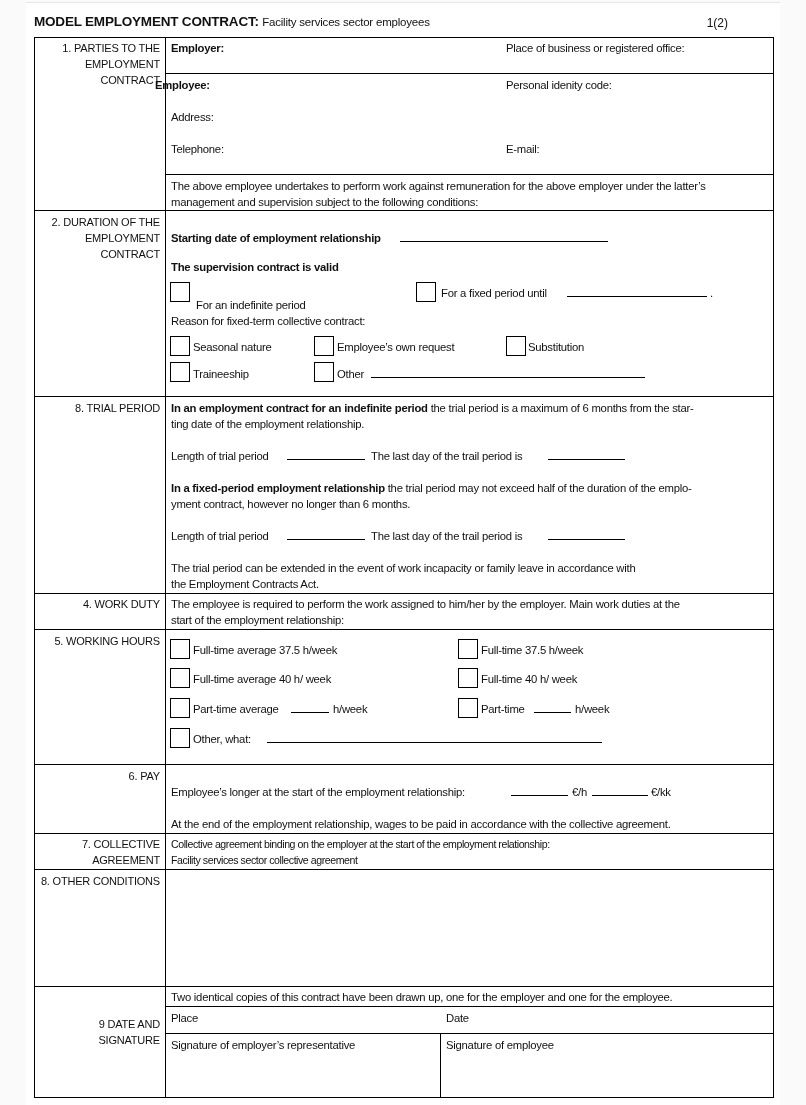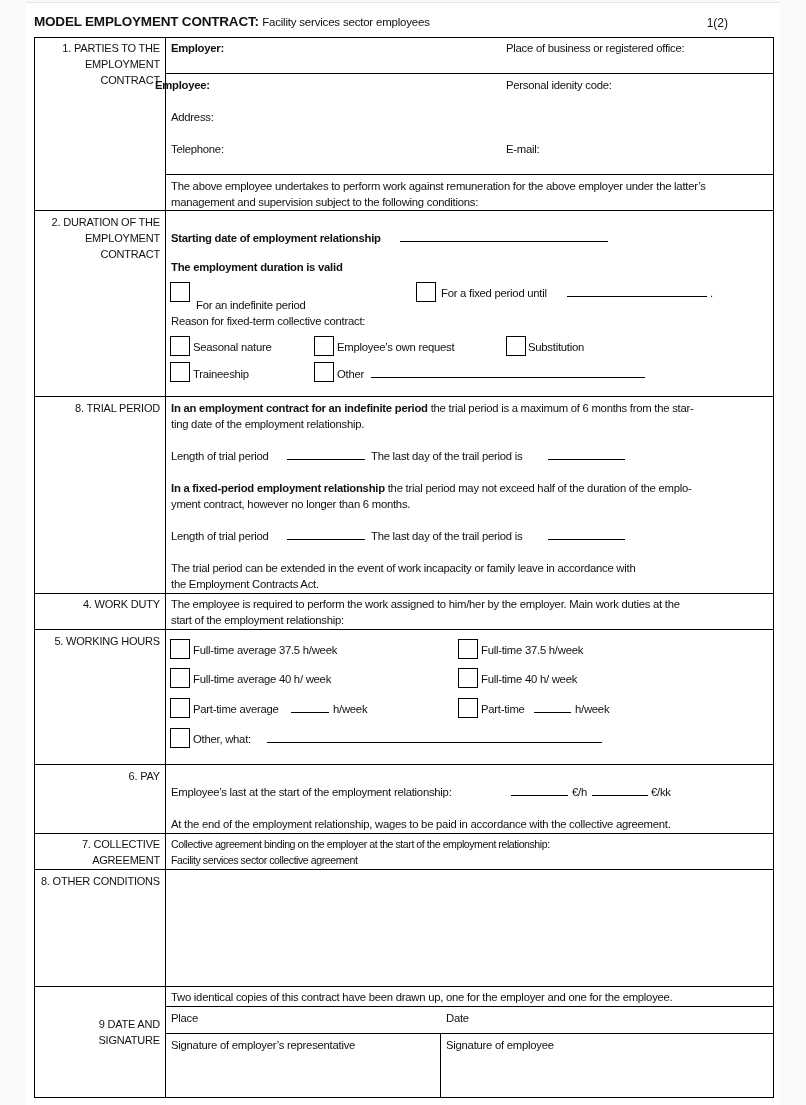--- a/index.html
+++ b/index.html
@@ -59,21 +59,21 @@
 <div class="t b" style="left:155px; top:77px;">Employee:</div>
 <div class="t" style="left:506px; top:77px;">Personal idenity code:</div>
 <div class="t" style="left:171px; top:109px;">Address:</div>
 <div class="t" style="left:171px; top:141px;">Telephone:</div>
 <div class="t" style="left:506px; top:141px;">E-mail:</div>
 <div class="t wrap" style="left:171px; top:178px; width:598px;">The above employee undertakes to perform work against remuneration for the above employer under the latter’s management and supervision subject to the following conditions:</div>
 
 <div class="sec" style="top:214px;">2. DURATION OF THE EMPLOYMENT CONTRACT</div>
 <div class="t b" style="left:171px; top:230px;">Starting date of employment relationship</div>
 <div class="ul" style="left:400px; top:241px; width:208px;"></div>
-<div class="t b" style="left:171px; top:259px;">The employment duration is valid</div>
+<div class="t b" style="left:171px; top:259px;">The supervision contract is valid</div>
 
 <div class="cb" style="left:170px; top:282px;"></div>
 <div class="t" style="left:196px; top:285px;margin-top:12px;">For an indefinite period</div>
 <div class="cb" style="left:416px; top:282px;"></div>
 <div class="t" style="left:441px; top:285px;">For a fixed period until</div>
 <div class="ul" style="left:567px; top:296px; width:140px;"></div>
 <div class="t" style="left:710px; top:285px;">.</div>
 
 <div class="t" style="left:171px; top:313px;">Reason for fixed-term collective contract:</div>
 
@@ -133,21 +133,21 @@
 <div class="cb" style="left:458px; top:698px;"></div>
 <div class="t" style="left:481px; top:701px;">Part-time</div>
 <div class="ul" style="left:534px; top:712px; width:37px;"></div>
 <div class="t" style="left:575px; top:701px;">h/week</div>
 
 <div class="cb" style="left:170px; top:728px;"></div>
 <div class="t" style="left:193px; top:731px;">Other, what:</div>
 <div class="ul" style="left:267px; top:742px; width:335px;"></div>
 
 <div class="sec" style="top:768px;">6. PAY</div>
-<div class="t" style="left:171px; top:784px;">Employee’s last at the start of the employment relationship:</div>
+<div class="t" style="left:171px; top:784px;">Employee’s longer at the start of the employment relationship:</div>
 <div class="ul" style="left:511px; top:795px; width:57px;"></div>
 <div class="t" style="left:572px; top:784px;">€/h</div>
 <div class="ul" style="left:592px; top:795px; width:56px;"></div>
 <div class="t" style="left:651px; top:784px;">€/kk</div>
 <div class="t" style="left:171px; top:816px;">At the end of the employment relationship, wages to be paid in accordance with the collective agreement.</div>
 
 <div class="sec" style="top:836px;">7. COLLECTIVE AGREEMENT</div>
 <div class="t small" style="left:171px; top:836px;">Collective agreement binding on the employer at the start of the employment relationship:</div>
 <div class="t small" style="left:171px; top:852px;">Facility services sector collective agreement</div>
 

